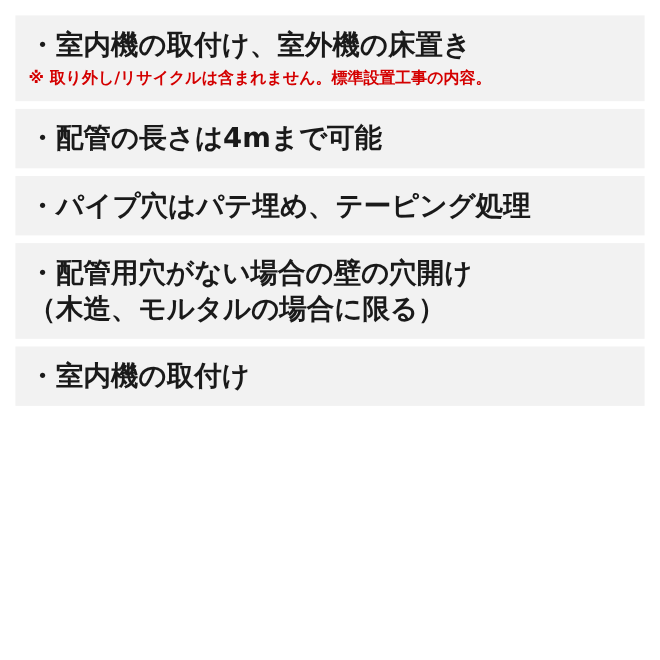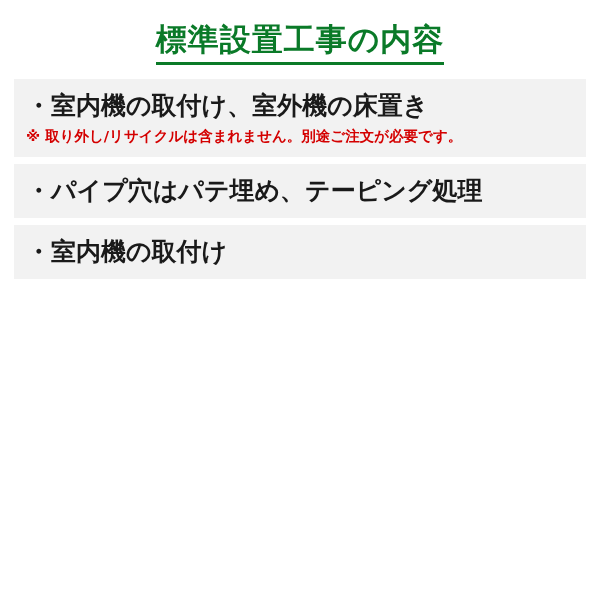--- a/index.html
+++ b/index.html
@@ -68,36 +68,40 @@
     color: #1a1a1a;
     line-height: 1.32;
     white-space: nowrap;
   }
 </style>
 </head>
 <body>
 
 <div class="sheet">
 
-  <div class="title-wrap">
-    <span class="title">標準設置工事の内容</span>
-  </div>
 
   <div class="rows">
 
     <div class="row">
       <div class="row-main">・室内機の取付け、室外機の床置き</div>
-      <div class="row-note">※ 取り外し/リサイクルは含まれません。別途ご注文が必要です。</div>
+      <div class="row-note">※ 取り外し/リサイクルは含まれません。標準設置工事の内容。</div>
     </div>
 
+    <div class="row">
+      <div class="row-main">・配管の長さは4mまで可能</div>
+    </div>
 
 
     <div class="row">
       <div class="row-main">・パイプ穴はパテ埋め、テーピング処理</div>
     </div>
 
+    <div class="row">
+      <div class="row-main">・配管用穴がない場合の壁の穴開け</div>
+      <div class="row-sub">（木造、モルタルの場合に限る）</div>
+    </div>
 
     <div class="row">
       <div class="row-main">・室内機の取付け</div>
     </div>
 
   </div>
 </div>
 
 </body></html>

